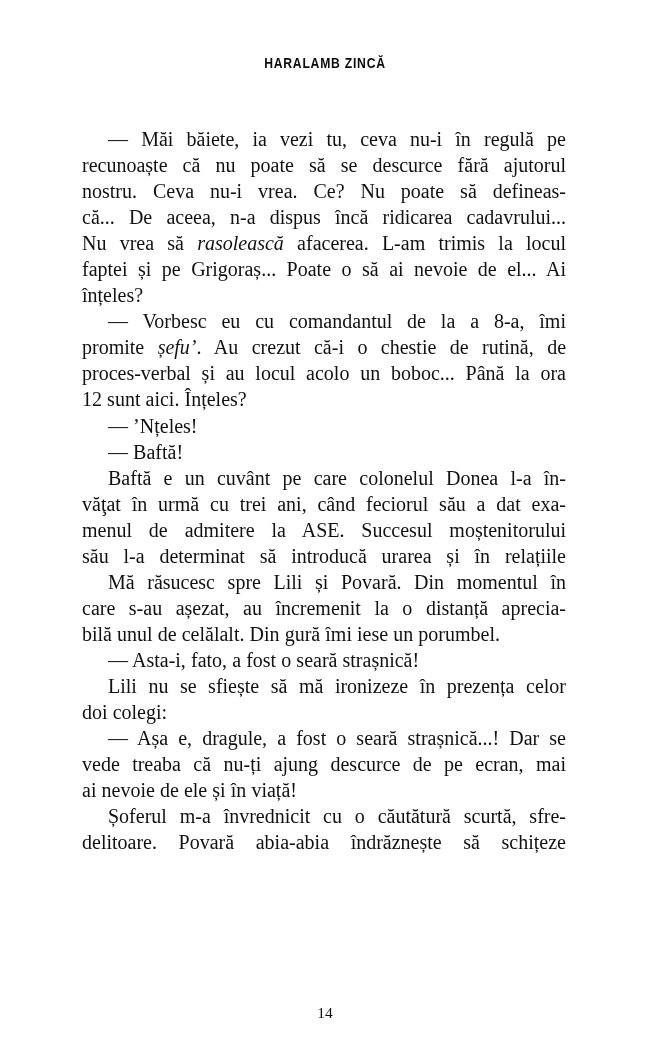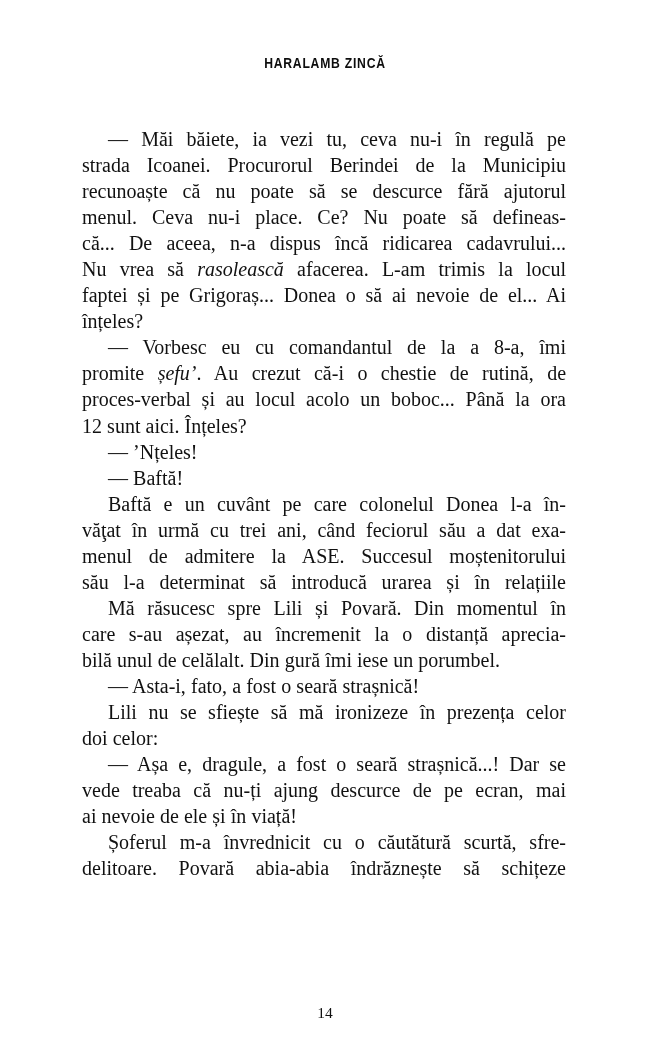--- a/index.html
+++ b/index.html
@@ -84,26 +84,25 @@
 <body>
 
 <div class="page" style="background: rgb(255, 255, 255); color: rgb(17, 17, 17);">
 
   <div class="running-head">HARALAMB ZINCĂ</div>
 
   <div class="textblock">
 
     <p class="para">
       <span class="ln indent"><span>— Măi băiete, ia vezi tu, ceva nu-i în regulă pe</span></span>
-      <span class="ln"><span>strada Icoanei. Procurorul Berindei de la Municipiu</span></span>
       <span class="ln"><span>recunoaște că nu poate să se descurce fără ajutorul</span></span>
-      <span class="ln"><span>menul. Ceva nu-i place. Ce? Nu poate să defineas-</span></span>
+      <span class="ln"><span>nostru. Ceva nu-i vrea. Ce? Nu poate să defineas-</span></span>
       <span class="ln"><span>că... De aceea, n-a dispus încă ridicarea cadavrului...</span></span>
       <span class="ln"><span>Nu vrea să </span><em>rasolească</em><span> afacerea. L-am trimis la locul</span></span>
-      <span class="ln"><span>faptei și pe Grigoraș... Donea o să ai nevoie de el... Ai</span></span>
+      <span class="ln"><span>faptei și pe Grigoraș... Poate o să ai nevoie de el... Ai</span></span>
       <span class="ln last"><span>înțeles?</span></span>
     </p>
 
 
     <p class="para">
       <span class="ln indent"><span>— Vorbesc eu cu comandantul de la a 8-a, îmi</span></span>
       <span class="ln"><span>promite </span><em>șefu’</em><span>. Au crezut că-i o chestie de rutină, de</span></span>
       <span class="ln"><span>proces-verbal și au locul acolo un boboc... Până la ora</span></span>
       <span class="ln last"><span>12 sunt aici. Înțeles?</span></span>
     </p>
@@ -128,21 +127,21 @@
       <span class="ln"><span>care s-au așezat, au încremenit la o distanță aprecia-</span></span>
       <span class="ln last"><span>bilă unul de celălalt. Din gură îmi iese un porumbel.</span></span>
     </p>
 
     <p class="para">
       <span class="ln indent last"><span>— Asta-i, fato, a fost o seară strașnică!</span></span>
     </p>
 
     <p class="para">
       <span class="ln indent"><span>Lili nu se sfiește să mă ironizeze în prezența celor</span></span>
-      <span class="ln last"><span>doi celor:</span></span>
+      <span class="ln last"><span>doi colegi:</span></span>
     </p>
 
     <p class="para">
       <span class="ln indent"><span>— Așa e, dragule, a fost o seară strașnică...! Dar se</span></span>
       <span class="ln"><span>vede treaba că nu-ți ajung descurce de pe ecran, mai</span></span>
       <span class="ln last"><span>ai nevoie de ele și în viață!</span></span>
     </p>
 
     <p class="para">
       <span class="ln indent"><span>Șoferul m-a învrednicit cu o căutătură scurtă, sfre-</span></span>

